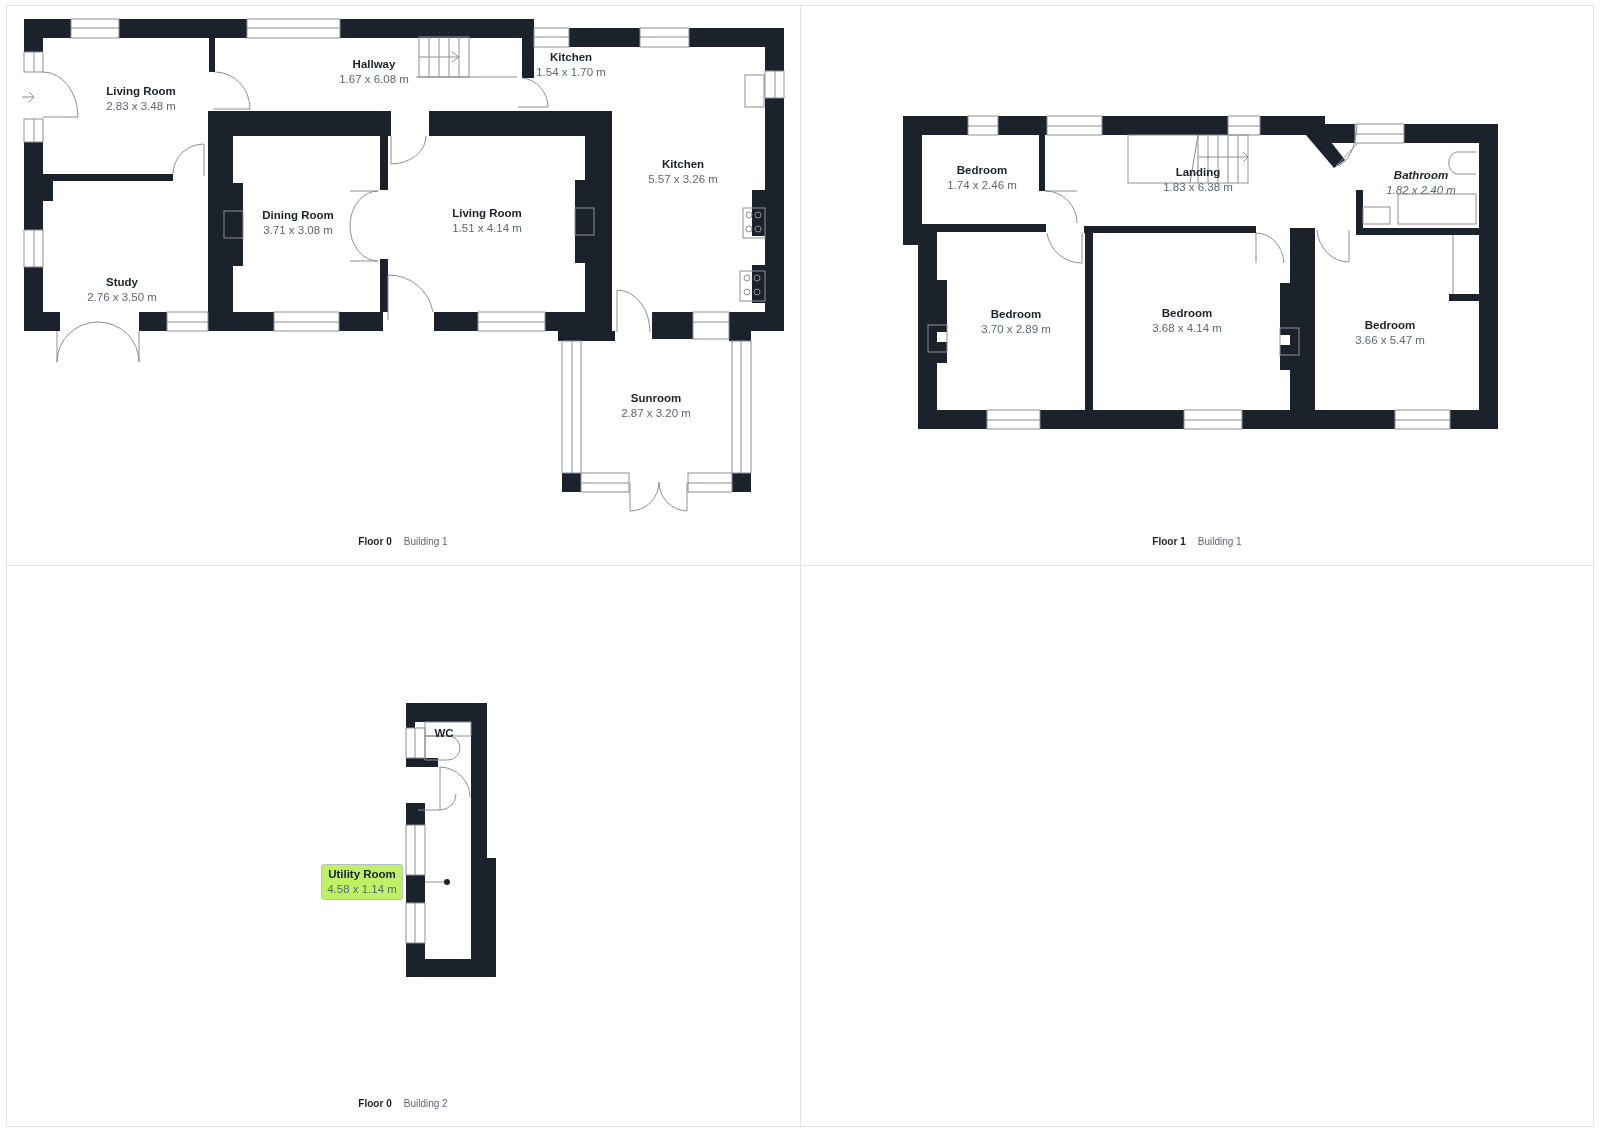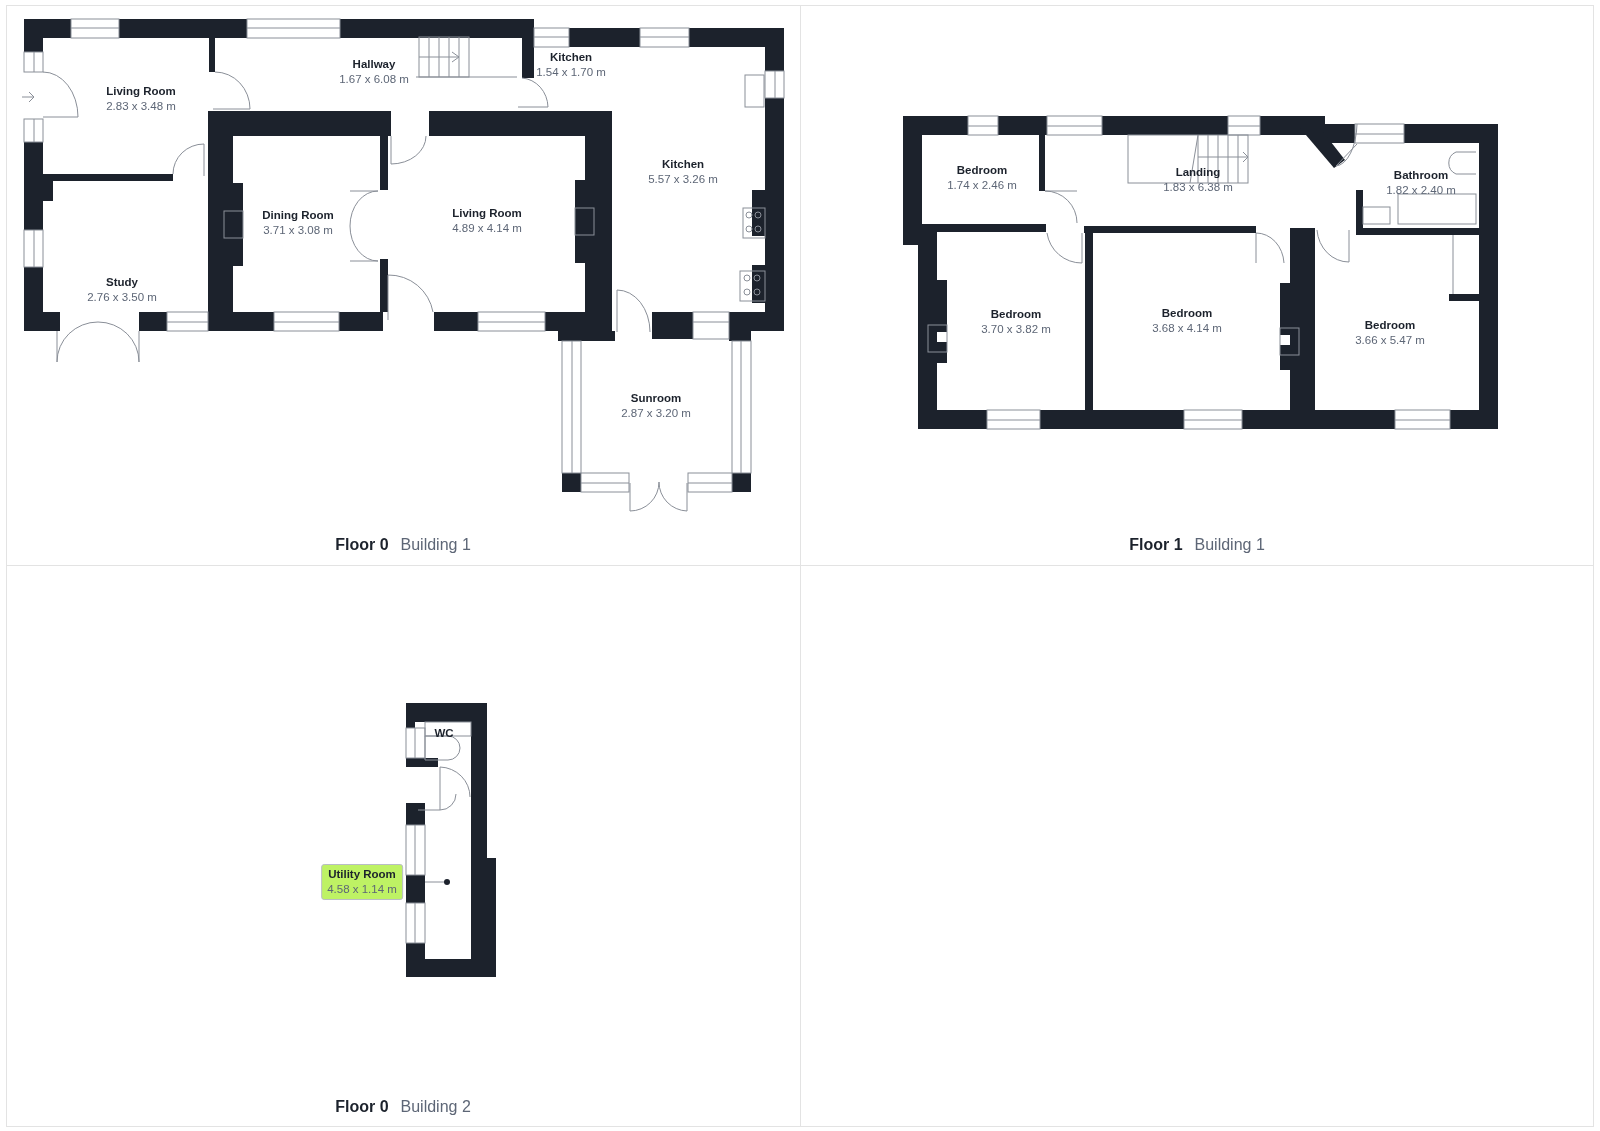--- a/index.html
+++ b/index.html
@@ -1,20 +1,20 @@
 <!DOCTYPE html>
 <html><head>
 <meta charset="utf-8">
 <style>
   html,body{margin:0;padding:0;background:#ffffff;}
   body{width:1600px;height:1131px;position:relative;overflow:hidden;font-family:"Liberation Sans",sans-serif;}
   .panel{position:absolute;box-sizing:border-box;}
   .grid-line{position:absolute;background:#e3e3e3;}
   svg{position:absolute;left:0;top:0;}
-  .caption{position:absolute;font-size:16px;white-space:nowrap;transform:translateX(-50%);}
+  .caption{position:absolute;font-size:10px;white-space:nowrap;transform:translateX(-50%);}
   .caption .floor{font-weight:bold;color:#1c222c;margin-right:12px;}
   .caption .bldg{color:#5d6676;}
   .room-label{position:absolute;text-align:center;transform:translate(-50%,-50%);white-space:nowrap;line-height:15px;}
   .room-label .name{font-weight:bold;font-size:11.5px;color:#1c222c;display:block;}
   .room-label .dim{font-size:11.5px;color:#5d6676;display:block;}
   .callout{border:1px solid #b9bdc4;border-radius:3px;background:#bef264;padding:2px 5px;}
 </style>
 </head>
 <body>
 
@@ -196,21 +196,21 @@
   <div class="room-label" style="left:122px;top:246px;margin-top:44px;">
     <span class="name">Study</span>
     <span class="dim">2.76 x 3.50 m</span>
   </div>
   <div class="room-label" style="left:298px;top:223px;">
     <span class="name">Dining Room</span>
     <span class="dim">3.71 x 3.08 m</span>
   </div>
   <div class="room-label" style="left:487px;top:221px;">
     <span class="name">Living Room</span>
-    <span class="dim">4.89 x 4.14 m</span>
+    <span class="dim">1.51 x 4.14 m</span>
   </div>
   <div class="room-label" style="left:656px;top:406px;">
     <span class="name">Sunroom</span>
     <span class="dim">2.87 x 3.20 m</span>
   </div>
   <div class="caption" style="left:403px;top:536px;">
     <span class="floor">Floor 0</span><span class="bldg">Building 1</span>
   </div>
 </div>
 
@@ -303,27 +303,27 @@
     </g>
   </svg>
   <div class="room-label" style="left:982px;top:178px;">
     <span class="name">Bedroom</span>
     <span class="dim">1.74 x 2.46 m</span>
   </div>
   <div class="room-label" style="left:1198px;top:180px;">
     <span class="name">Landing</span>
     <span class="dim">1.83 x 6.38 m</span>
   </div>
-  <div class="room-label" style="left:1421px;top:183px;">
+  <div class="room-label" style="left:1421px;top:183px;font-style:italic;">
     <span class="name">Bathroom</span>
     <span class="dim">1.82 x 2.40 m</span>
   </div>
   <div class="room-label" style="left:1016px;top:322px;">
     <span class="name">Bedroom</span>
-    <span class="dim">3.70 x 3.82 m</span>
+    <span class="dim">3.70 x 2.89 m</span>
   </div>
   <div class="room-label" style="left:1187px;top:321px;">
     <span class="name">Bedroom</span>
     <span class="dim">3.68 x 4.14 m</span>
   </div>
   <div class="room-label" style="left:1390px;top:333px;">
     <span class="name">Bedroom</span>
     <span class="dim">3.66 x 5.47 m</span>
   </div>
   <div class="caption" style="left:1197px;top:536px;">

